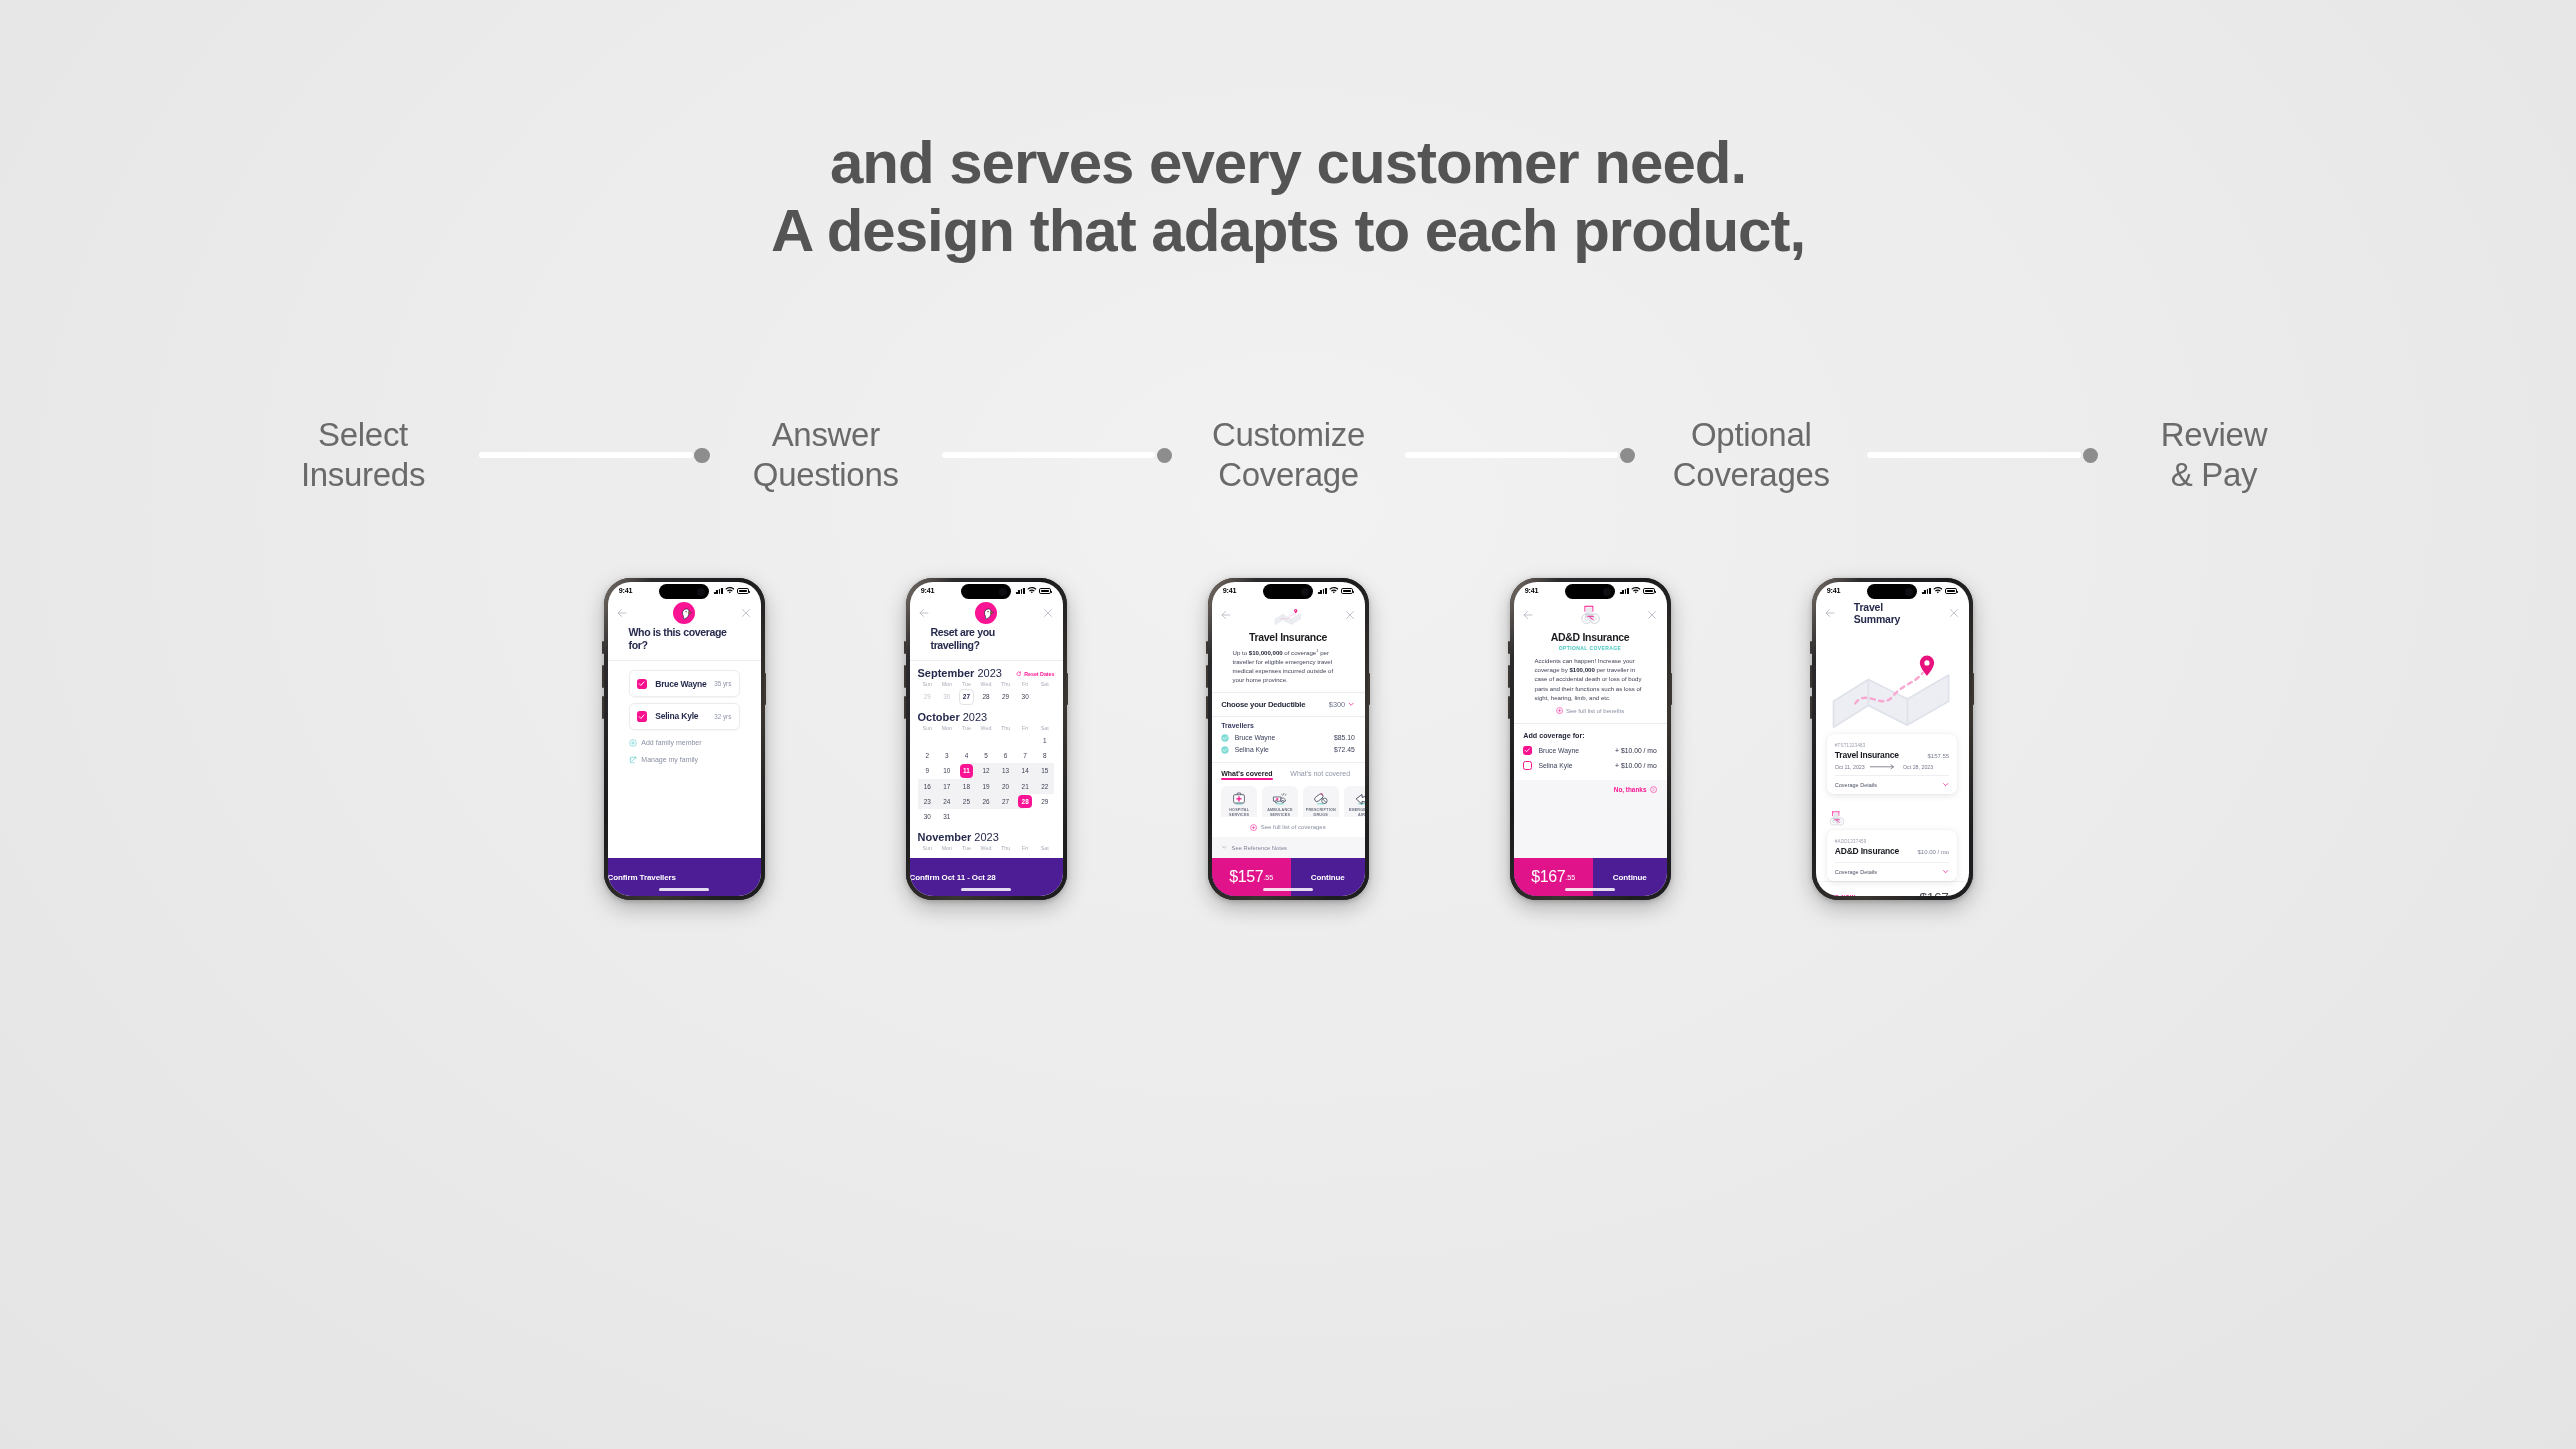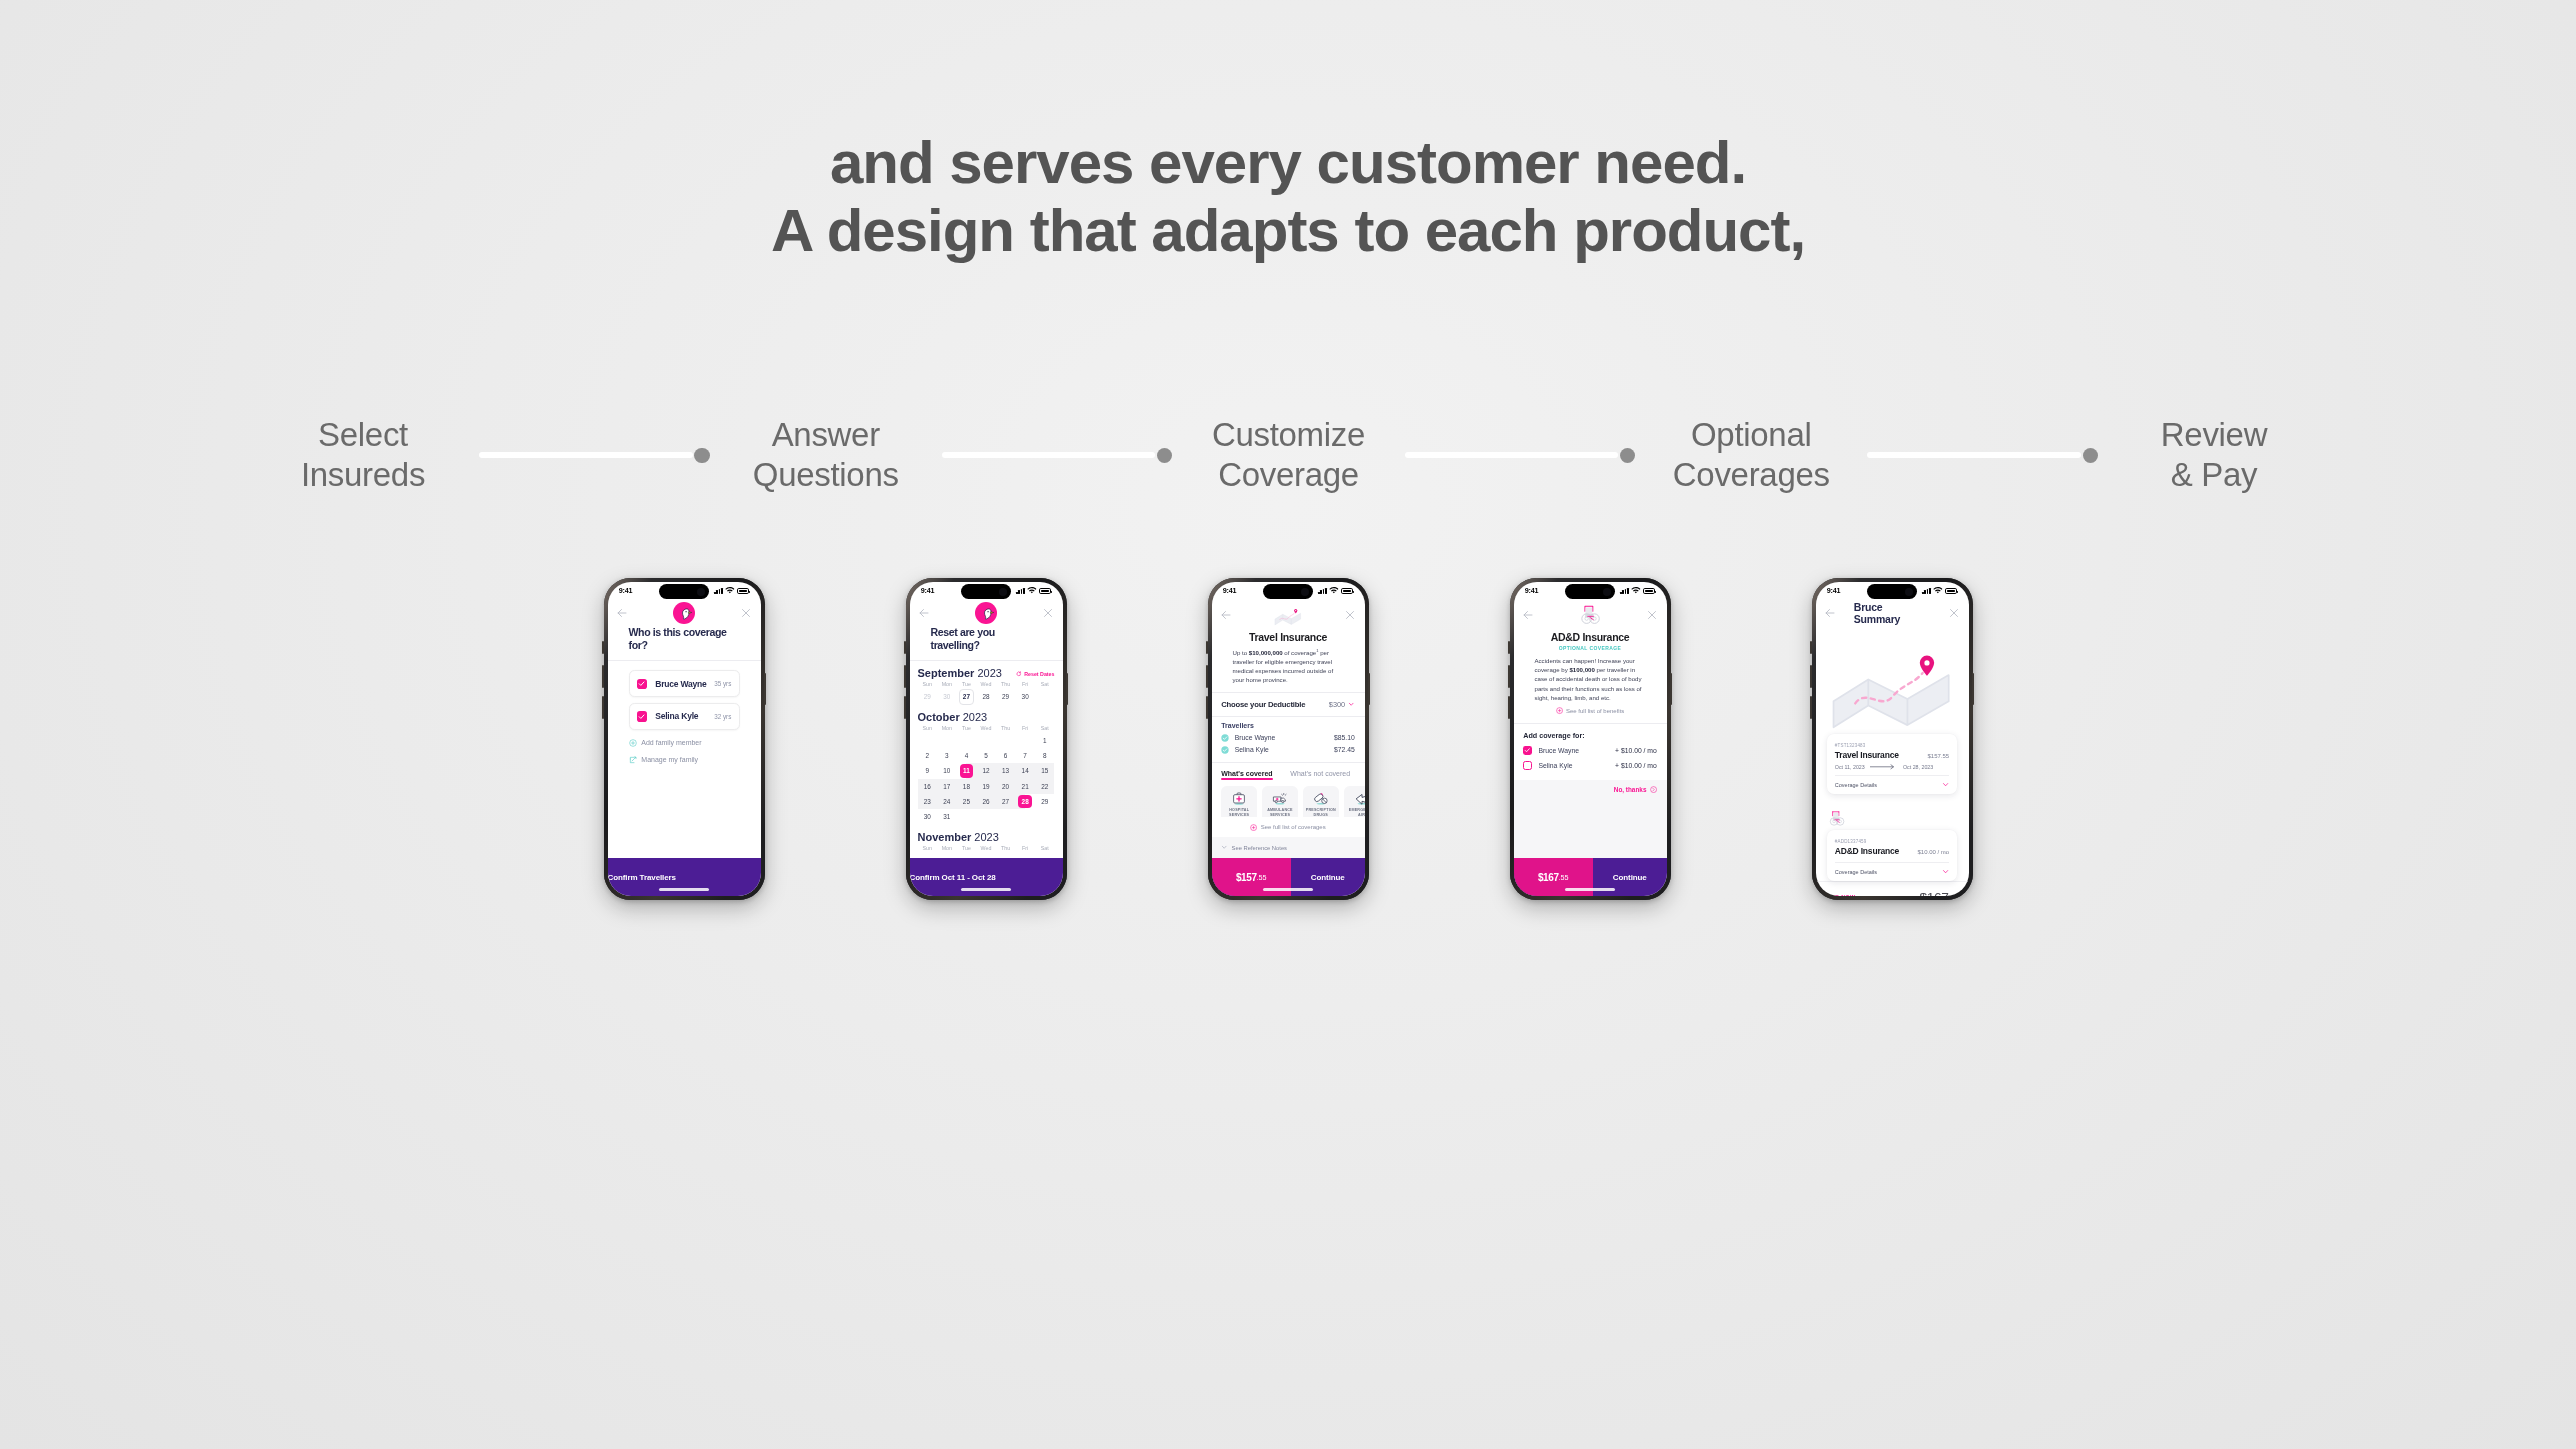--- a/index.html
+++ b/index.html
@@ -210,21 +210,21 @@
   .cta.split { padding: 0; }
   .cta .half-price {
     width: 52%; height: 100%; background: #e0138a;
     display: flex; align-items: center; justify-content: center;
     color: #fff;
   }
   .cta .half-btn {
     flex: 1 1 auto; height: 100%;
     display: flex; align-items: center; justify-content: center;
   }
-  .price-big { font-size: 10px; font-weight: 700; letter-spacing: -0.4px; }
+  .price-big { font-size: 16px; font-weight: 400; letter-spacing: -0.4px; }
   .price-cents { font-size: 7.2px; font-weight: 400; }
 
   
   .cal { padding: 0 8px; overflow: hidden; flex: 1 1 auto; }
   .cal-head {
     display: flex; align-items: baseline; justify-content: space-between;
     margin-top: 6.4px; margin-bottom: 2.4px;
   }
   .cal-month { font-size: 11px; color: #262a4d; }
   .cal-month b { font-weight: 700; }
@@ -933,21 +933,21 @@
               </svg>
             <div class="batt"></div>
           </div>
         </div>
 
         <div class="navrow">
           <svg class="ico-back" viewBox="0 0 24 24">
               <path d="M11 5 4 12l7 7M4 12h16" fill="none" stroke="#b9bcc6" stroke-width="1.8" stroke-linecap="round" stroke-linejoin="round"></path>
             </svg>
           <div class="nav-center">
-            <div class="nav-title">Bruce Summary</div>
+            <div class="nav-title">Travel Summary</div>
           </div>
           <svg class="ico-close" viewBox="0 0 24 24">
               <path d="M5 5l14 14M19 5 5 19" fill="none" stroke="#b9bcc6" stroke-width="1.8" stroke-linecap="round"></path>
             </svg>
         </div>
 
         <div class="qcard-wrap">
           <svg class="badge-ico" viewBox="0 0 60 44">
             <path d="M3 30 19 20l18 9 19-11v12L37 41l-18-9L3 42z" fill="#eceef3" stroke="#dfe2ea" stroke-width="0.8" stroke-linejoin="round"></path>
             <path d="M19 20v12M37 29v12" stroke="#dfe2ea" stroke-width="0.8"></path>

